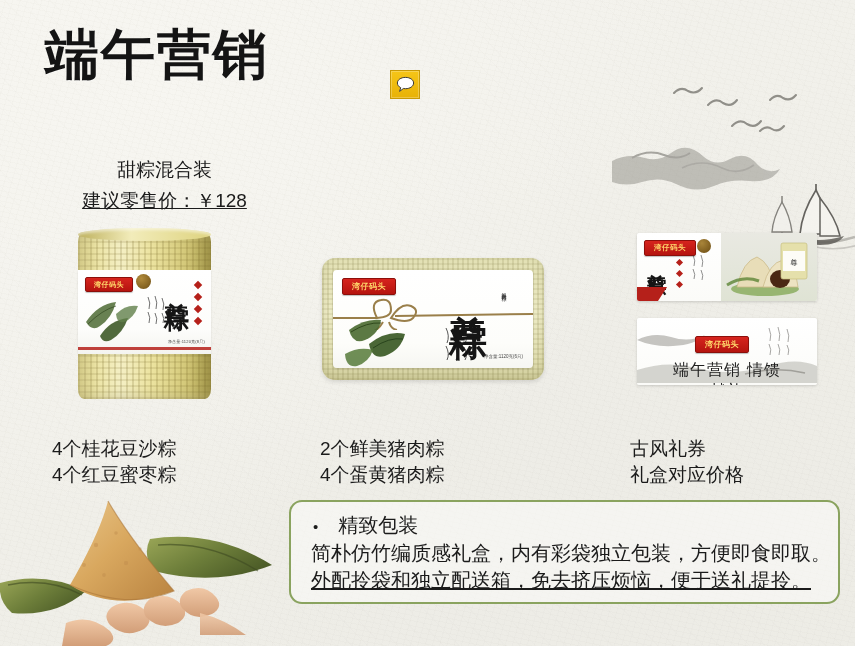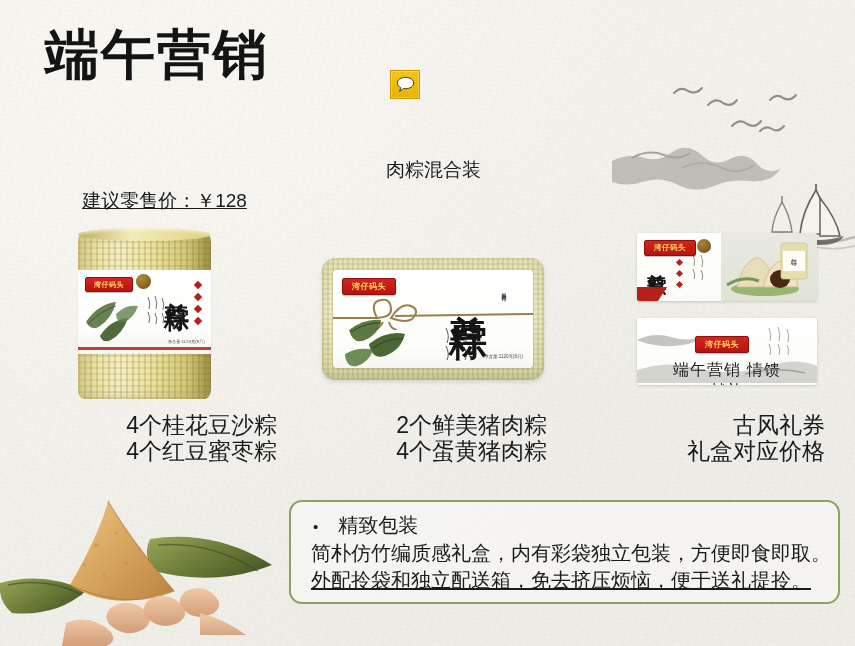--- a/index.html
+++ b/index.html
@@ -46,22 +46,23 @@
   
   .col-title{
     font-size:19px;line-height:30px;color:#1b1b1b;text-align:center;
     white-space:nowrap;
   }
   .col-price{
     font-size:19px;line-height:30px;color:#1b1b1b;text-align:center;
     white-space:nowrap;
   }
   .col-caption{
-    font-size:23px;line-height:26px;color:#1b1b1b;text-align:right;
+    font-size:19px;line-height:26px;color:#1b1b1b;text-align:left;
     white-space:nowrap;
+    margin-top:24px;
   }
 
   
   #ink-wash-art{left:612px;top:78px;width:243px;height:175px;opacity:.92;}
 
   
   #product-round-box{left:78px;top:232px;width:133px;height:167px;}
   .round-body{
     position:absolute;inset:0;border-radius:6px/10px;
     background:
@@ -186,20 +187,21 @@
   <div class="spec" id="page-title">端午营销</div>
 
   <div class="spec" id="comment-icon">
     <svg width="19" height="17" viewBox="0 0 19 17" xmlns="http://www.w3.org/2000/svg">
       <path d="M9.5 1.4 C4.9 1.4 1.4 3.8 1.4 7 C1.4 9 2.7 10.7 4.7 11.7
                L3.6 15.4 L7.4 12.5 C8.1 12.6 8.8 12.7 9.5 12.7
                C14.1 12.7 17.6 10.2 17.6 7 C17.6 3.8 14.1 1.4 9.5 1.4 Z" fill="#ffffff" stroke="#3a3a3a" stroke-width="1"></path>
     </svg>
   </div>
 
+  <div class="spec col-title" style="left:52px;top:155px;width:225px;">甜粽混合装</div>
   <div class="spec col-price" style="left:52px;top:186px;width:225px;text-decoration:underline;">建议零售价：￥128</div>
 
   <div class="spec" id="product-round-box">
     <div class="round-body"></div>
     <div class="round-top"></div>
     <div class="round-label">
       <div class="brand-badge" style="position:absolute;left:7px;top:7px;width:46px;height:13px;font-size:7px;">湾仔码头</div>
       <div style="position:absolute;left:58px;top:4px;width:15px;height:15px;border-radius:50%;
                   background:radial-gradient(circle at 35% 30%,#b18b3c,#6e4e14);
                   box-shadow:0 0 0 1px rgba(255,255,255,.6);"></div>
@@ -229,21 +231,20 @@
           </g>
       </svg>
       <div style="position:absolute;right:6px;bottom:10px;font-size:4px;color:#444;letter-spacing:.2px;">净含量:1120克(8只)</div>
       <div style="position:absolute;left:0;right:0;bottom:4px;height:3px;background:#b5201a;opacity:.85;"></div>
     </div>
   </div>
 
   <div class="spec col-caption" style="left:52px;top:412px;width:225px;">4个桂花豆沙粽</div>
   <div class="spec col-caption" style="left:52px;top:438px;width:225px;">4个红豆蜜枣粽</div>
 
-  <div class="spec col-title" style="left:320px;top:155px;width:227px;">肉粽混合装</div>
 
   <div class="spec" id="product-rect-box">
     <div class="rect-body"></div>
     <div class="rect-label">
       <div class="brand-badge" style="position:absolute;left:9px;top:8px;width:52px;height:15px;font-size:8px;">湾仔码头</div>
 
       <svg style="position:absolute;left:0;top:26px;" width="200" height="34" viewBox="0 0 200 34">
         <g stroke="#9a7f4a" fill="none" stroke-width="2">
           <path d="M0 22 L44 22"></path>
           <path d="M62 20 L200 18"></path>

